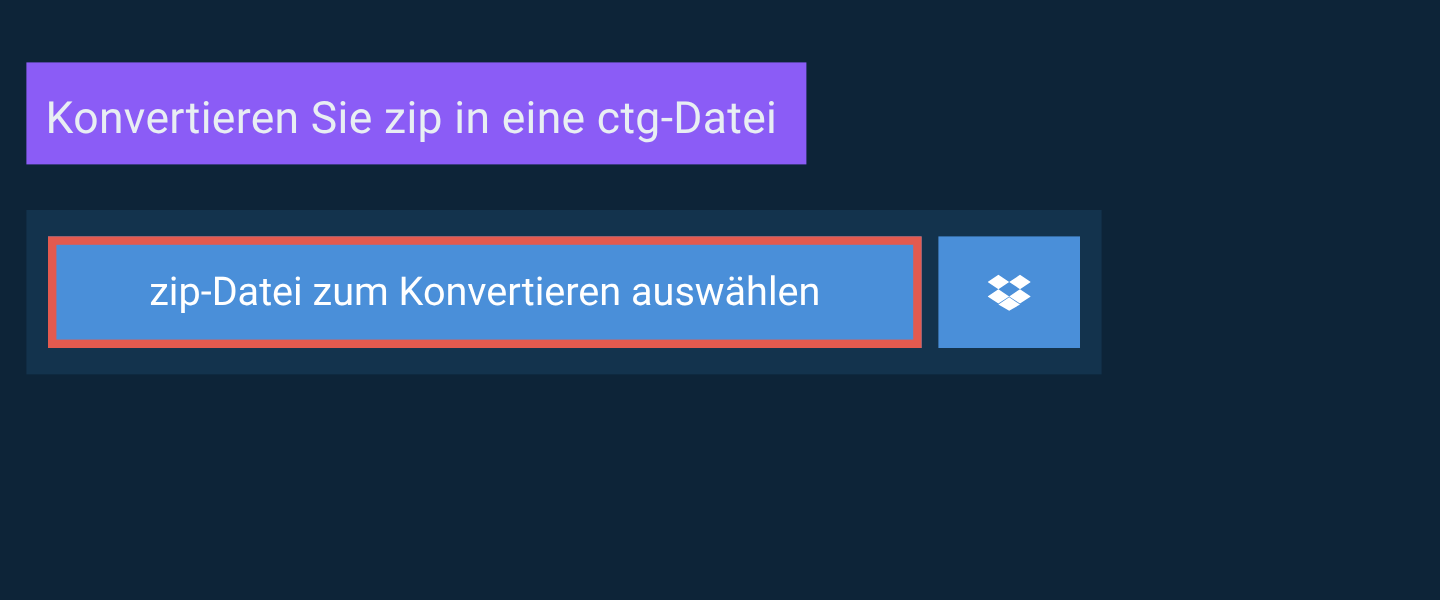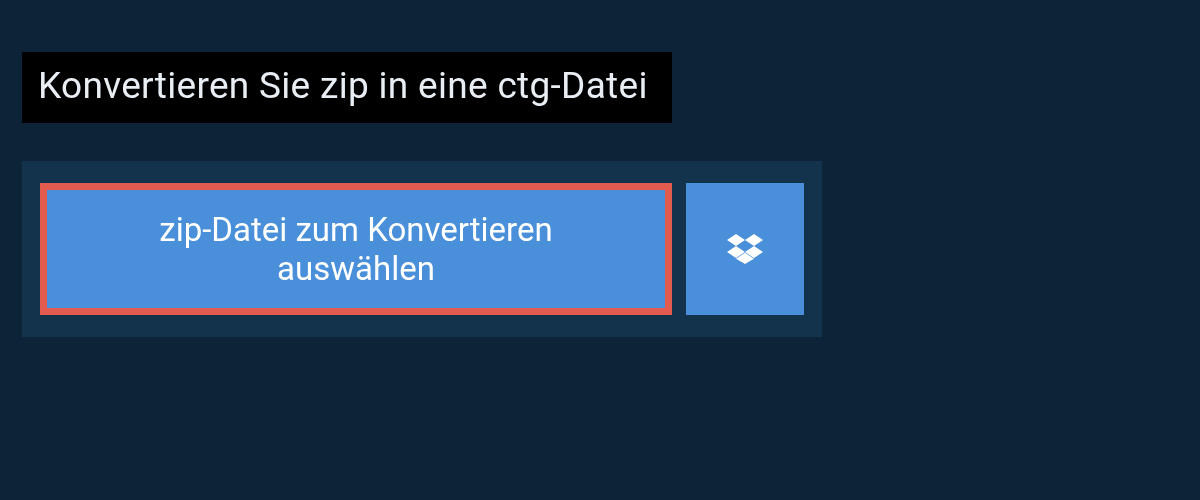--- a/index.html
+++ b/index.html
@@ -11,36 +11,36 @@
       width: 1200px;
       height: 500px;
       background: #0d2438;
       font-family: -apple-system, BlinkMacSystemFont, "Segoe UI", Roboto, Helvetica, Arial, sans-serif;
       overflow: hidden;
     }
     .container {
       padding: 52px 22px 0 22px;
     }
     .title-bar {
-      background: #000000;
+      background: #8b5cf6;
       display: inline-block;
-      padding: 12px 24px 16px 16px;
+      padding: 26px 24px 16px 16px;
       color: #e8eef3;
       font-size: 37px;
       font-weight: 400;
       letter-spacing: 0.3px;
     }
     .panel {
       margin-top: 38px;
       background: #13334d;
       padding: 22px 18px;
       display: flex;
       align-items: stretch;
       gap: 14px;
-      width: 800px;
+      width: 896px;
     }
     .select-button {
       background: #4a8fd9;
       border: 7px solid #e35a4f;
       color: #ffffff;
       font-size: 33px;
       font-weight: 400;
       padding: 20px 40px;
       flex: 1;
       text-align: center;

